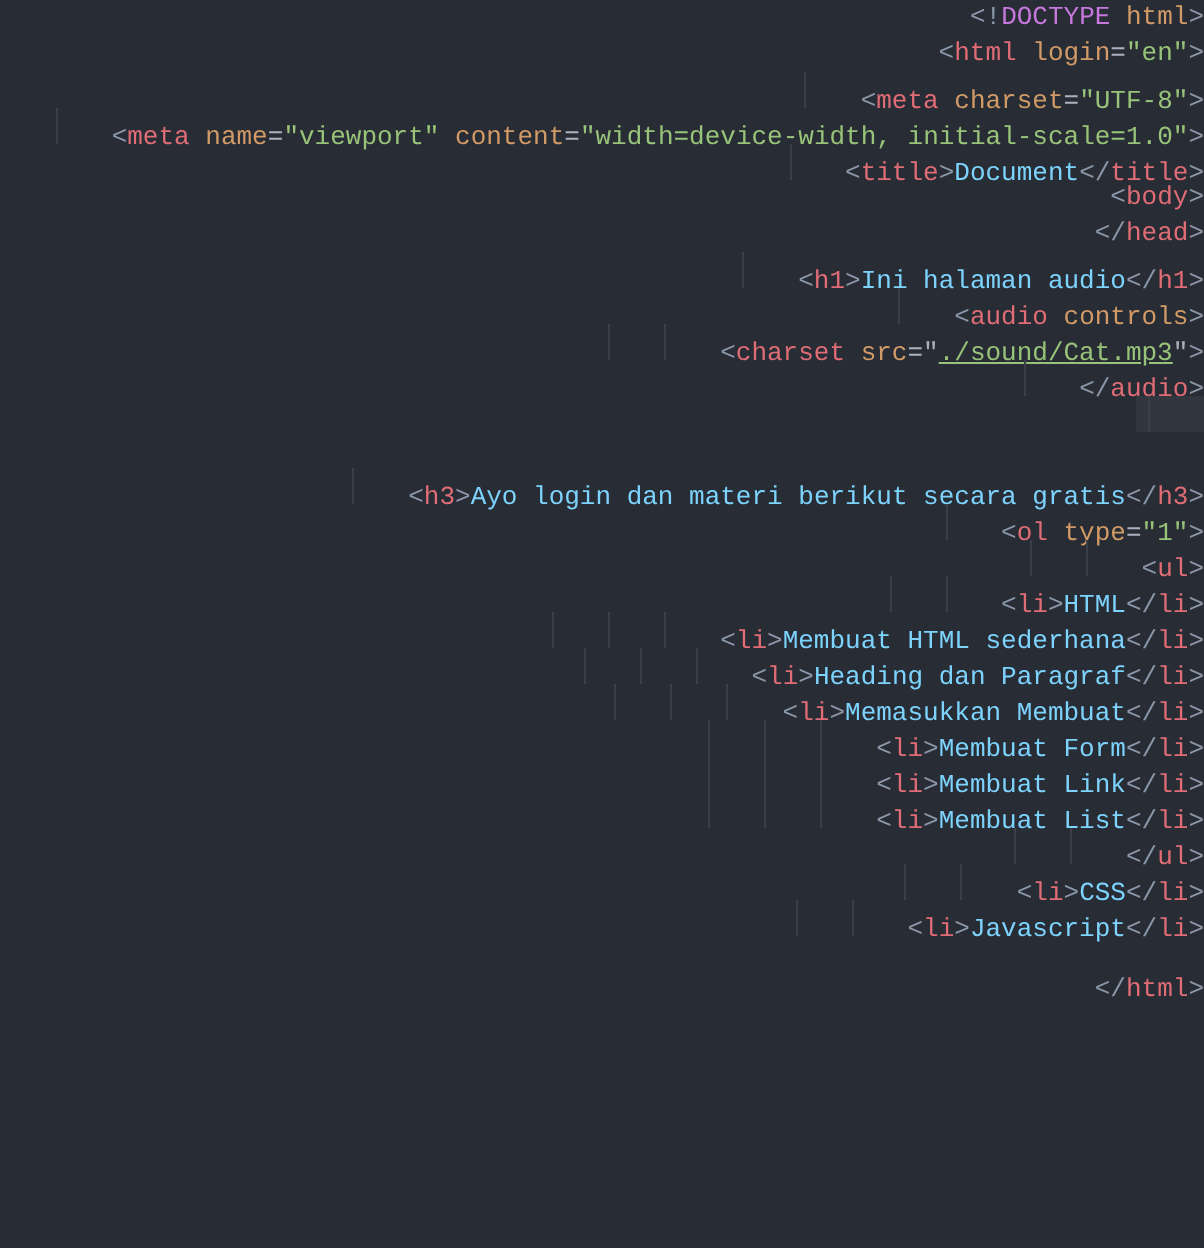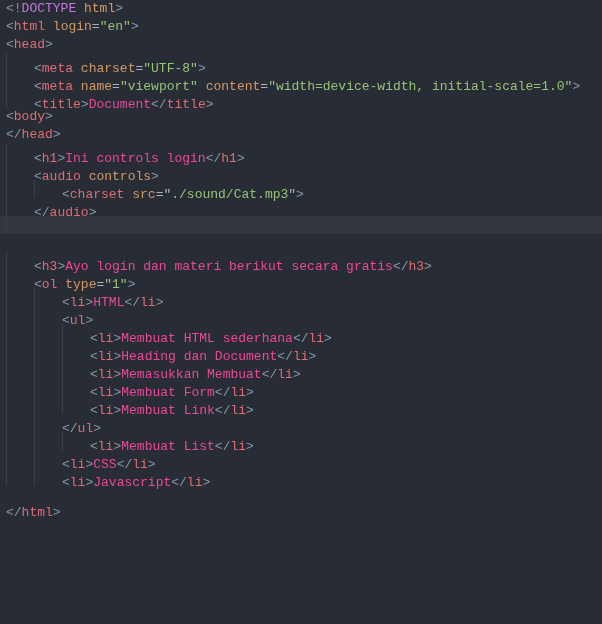--- a/index.html
+++ b/index.html
@@ -10,20 +10,21 @@
     font-size: 13px;
     line-height: 18px;
     color: #abb2bf;
     width: 602px;
     height: 624px;
     overflow: hidden;
   }
   .editor {
     display: flex;
     flex-direction: column;
+    align-items: flex-end;
   }
   .line {
     display: flex;
     white-space: pre;
     height: 18px;
   }
   .indent-guide {
     border-left: 1px solid #3b4048;
     width: 28px;
     display: inline-block;
@@ -31,54 +32,53 @@
     box-sizing: border-box;
   }
   .cursor-line {
     background: #31363f;
   }
   .p  { color: #abb2bf; }      
   .br { color: #8a97a9; }      
   .tag{ color: #e06c75; }      
   .attr{ color: #d19a66; }    
   .str{ color: #98c379; }      
-  .str-u{ color: #98c379; }
+  .str-u{ color: #98c379; text-decoration: underline; }
   .kw { color: #c678dd; }      
-  .txt{ color: #ec4899; }      
+  .txt{ color: #7dd3fc; }      
   .eq { color: #abb2bf; }
   .content {
     padding-left: 6px;
   }
 </style>
 </head>
 <body>
 
 <div class="editor" id="editor">
     <div class="line"><div class="content"><span class="br">&lt;!</span><span class="kw">DOCTYPE</span><span class="attr"> html</span><span class="br">&gt;</span></div></div>
     <div class="line"><div class="content"><span class="br">&lt;</span><span class="tag">html</span><span class="p"> </span><span class="attr">login</span><span class="eq">=</span><span class="str">"en"</span><span class="br">&gt;</span></div></div>
-    <div class="line"><div class="content"><span class="br">&lt;</span><span class="tag">head</span><span class="br">&gt;</span></div></div>
     <div class="line"><div class="content"><span class="indent-guide"></span><span class="br">&lt;</span><span class="tag">meta</span><span class="p"> </span><span class="attr">charset</span><span class="eq">=</span><span class="str">"UTF-8"</span><span class="br">&gt;</span></div></div>
     <div class="line"><div class="content"><span class="indent-guide"></span><span class="br">&lt;</span><span class="tag">meta</span><span class="p"> </span><span class="attr">name</span><span class="eq">=</span><span class="str">"viewport"</span><span class="p"> </span><span class="attr">content</span><span class="eq">=</span><span class="str">"width=device-width, initial-scale=1.0"</span><span class="br">&gt;</span></div></div>
     <div class="line"><div class="content"><span class="indent-guide"></span><span class="br">&lt;</span><span class="tag">title</span><span class="br">&gt;</span><span class="txt">Document</span><span class="br">&lt;/</span><span class="tag">title</span><span class="br">&gt;</span></div></div>
     <div class="line"><div class="content"><span class="br">&lt;</span><span class="tag">body</span><span class="br">&gt;</span></div></div>
     <div class="line"><div class="content"><span class="br">&lt;/</span><span class="tag">head</span><span class="br">&gt;</span></div></div>
-    <div class="line"><div class="content"><span class="indent-guide"></span><span class="br">&lt;</span><span class="tag">h1</span><span class="br">&gt;</span><span class="txt">Ini controls login</span><span class="br">&lt;/</span><span class="tag">h1</span><span class="br">&gt;</span></div></div>
+    <div class="line"><div class="content"><span class="indent-guide"></span><span class="br">&lt;</span><span class="tag">h1</span><span class="br">&gt;</span><span class="txt">Ini halaman audio</span><span class="br">&lt;/</span><span class="tag">h1</span><span class="br">&gt;</span></div></div>
     <div class="line"><div class="content"><span class="indent-guide"></span><span class="br">&lt;</span><span class="tag">audio</span><span class="p"> </span><span class="attr">controls</span><span class="br">&gt;</span></div></div>
     <div class="line"><div class="content"><span class="indent-guide"></span><span class="indent-guide"></span><span class="br">&lt;</span><span class="tag">charset</span><span class="p"> </span><span class="attr">src</span><span class="eq">=</span><span class="p">"</span><span class="str-u">./sound/Cat.mp3</span><span class="p">"</span><span class="br">&gt;</span></div></div>
     <div class="line"><div class="content"><span class="indent-guide"></span><span class="br">&lt;/</span><span class="tag">audio</span><span class="br">&gt;</span></div></div>
     <div class="line cursor-line"><div class="content"><span class="indent-guide"></span></div></div>
     <div class="line"><div class="content"></div></div>
     <div class="line"><div class="content"><span class="indent-guide"></span><span class="br">&lt;</span><span class="tag">h3</span><span class="br">&gt;</span><span class="txt">Ayo login dan materi berikut secara gratis</span><span class="br">&lt;/</span><span class="tag">h3</span><span class="br">&gt;</span></div></div>
     <div class="line"><div class="content"><span class="indent-guide"></span><span class="br">&lt;</span><span class="tag">ol</span><span class="p"> </span><span class="attr">type</span><span class="eq">=</span><span class="str">"1"</span><span class="br">&gt;</span></div></div>
+    <div class="line"><div class="content"><span class="indent-guide"></span><span class="indent-guide"></span><span class="br">&lt;</span><span class="tag">ul</span><span class="br">&gt;</span></div></div>
     <div class="line"><div class="content"><span class="indent-guide"></span><span class="indent-guide"></span><span class="br">&lt;</span><span class="tag">li</span><span class="br">&gt;</span><span class="txt">HTML</span><span class="br">&lt;/</span><span class="tag">li</span><span class="br">&gt;</span></div></div>
-    <div class="line"><div class="content"><span class="indent-guide"></span><span class="indent-guide"></span><span class="br">&lt;</span><span class="tag">ul</span><span class="br">&gt;</span></div></div>
     <div class="line"><div class="content"><span class="indent-guide"></span><span class="indent-guide"></span><span class="indent-guide"></span><span class="br">&lt;</span><span class="tag">li</span><span class="br">&gt;</span><span class="txt">Membuat HTML sederhana</span><span class="br">&lt;/</span><span class="tag">li</span><span class="br">&gt;</span></div></div>
-    <div class="line"><div class="content"><span class="indent-guide"></span><span class="indent-guide"></span><span class="indent-guide"></span><span class="br">&lt;</span><span class="tag">li</span><span class="br">&gt;</span><span class="txt">Heading dan Document</span><span class="br">&lt;/</span><span class="tag">li</span><span class="br">&gt;</span></div></div>
+    <div class="line"><div class="content"><span class="indent-guide"></span><span class="indent-guide"></span><span class="indent-guide"></span><span class="br">&lt;</span><span class="tag">li</span><span class="br">&gt;</span><span class="txt">Heading dan Paragraf</span><span class="br">&lt;/</span><span class="tag">li</span><span class="br">&gt;</span></div></div>
     <div class="line"><div class="content"><span class="indent-guide"></span><span class="indent-guide"></span><span class="indent-guide"></span><span class="br">&lt;</span><span class="tag">li</span><span class="br">&gt;</span><span class="txt">Memasukkan Membuat</span><span class="br">&lt;/</span><span class="tag">li</span><span class="br">&gt;</span></div></div>
     <div class="line"><div class="content"><span class="indent-guide"></span><span class="indent-guide"></span><span class="indent-guide"></span><span class="br">&lt;</span><span class="tag">li</span><span class="br">&gt;</span><span class="txt">Membuat Form</span><span class="br">&lt;/</span><span class="tag">li</span><span class="br">&gt;</span></div></div>
     <div class="line"><div class="content"><span class="indent-guide"></span><span class="indent-guide"></span><span class="indent-guide"></span><span class="br">&lt;</span><span class="tag">li</span><span class="br">&gt;</span><span class="txt">Membuat Link</span><span class="br">&lt;/</span><span class="tag">li</span><span class="br">&gt;</span></div></div>
+    <div class="line"><div class="content"><span class="indent-guide"></span><span class="indent-guide"></span><span class="indent-guide"></span><span class="br">&lt;</span><span class="tag">li</span><span class="br">&gt;</span><span class="txt">Membuat List</span><span class="br">&lt;/</span><span class="tag">li</span><span class="br">&gt;</span></div></div>
     <div class="line"><div class="content"><span class="indent-guide"></span><span class="indent-guide"></span><span class="br">&lt;/</span><span class="tag">ul</span><span class="br">&gt;</span></div></div>
-    <div class="line"><div class="content"><span class="indent-guide"></span><span class="indent-guide"></span><span class="indent-guide"></span><span class="br">&lt;</span><span class="tag">li</span><span class="br">&gt;</span><span class="txt">Membuat List</span><span class="br">&lt;/</span><span class="tag">li</span><span class="br">&gt;</span></div></div>
     <div class="line"><div class="content"><span class="indent-guide"></span><span class="indent-guide"></span><span class="br">&lt;</span><span class="tag">li</span><span class="br">&gt;</span><span class="txt">CSS</span><span class="br">&lt;/</span><span class="tag">li</span><span class="br">&gt;</span></div></div>
     <div class="line"><div class="content"><span class="indent-guide"></span><span class="indent-guide"></span><span class="br">&lt;</span><span class="tag">li</span><span class="br">&gt;</span><span class="txt">Javascript</span><span class="br">&lt;/</span><span class="tag">li</span><span class="br">&gt;</span></div></div>
     <div class="line"><div class="content"></div></div>
     <div class="line"><div class="content"><span class="br">&lt;/</span><span class="tag">html</span><span class="br">&gt;</span></div></div>
   </div>
 
 </body></html>

